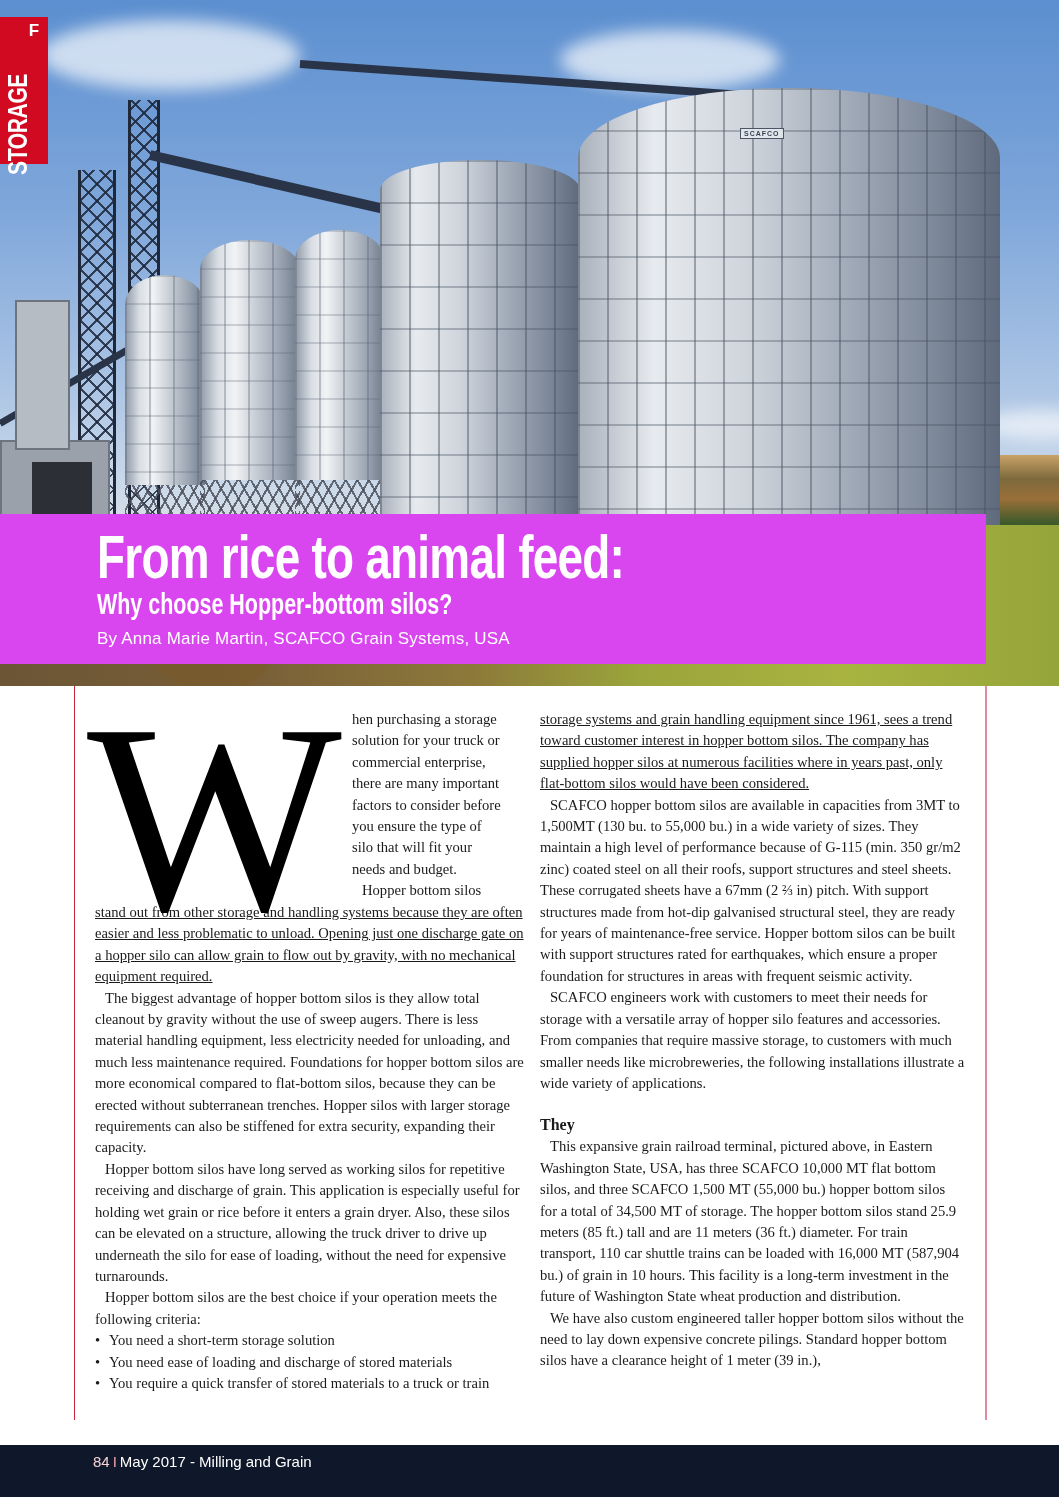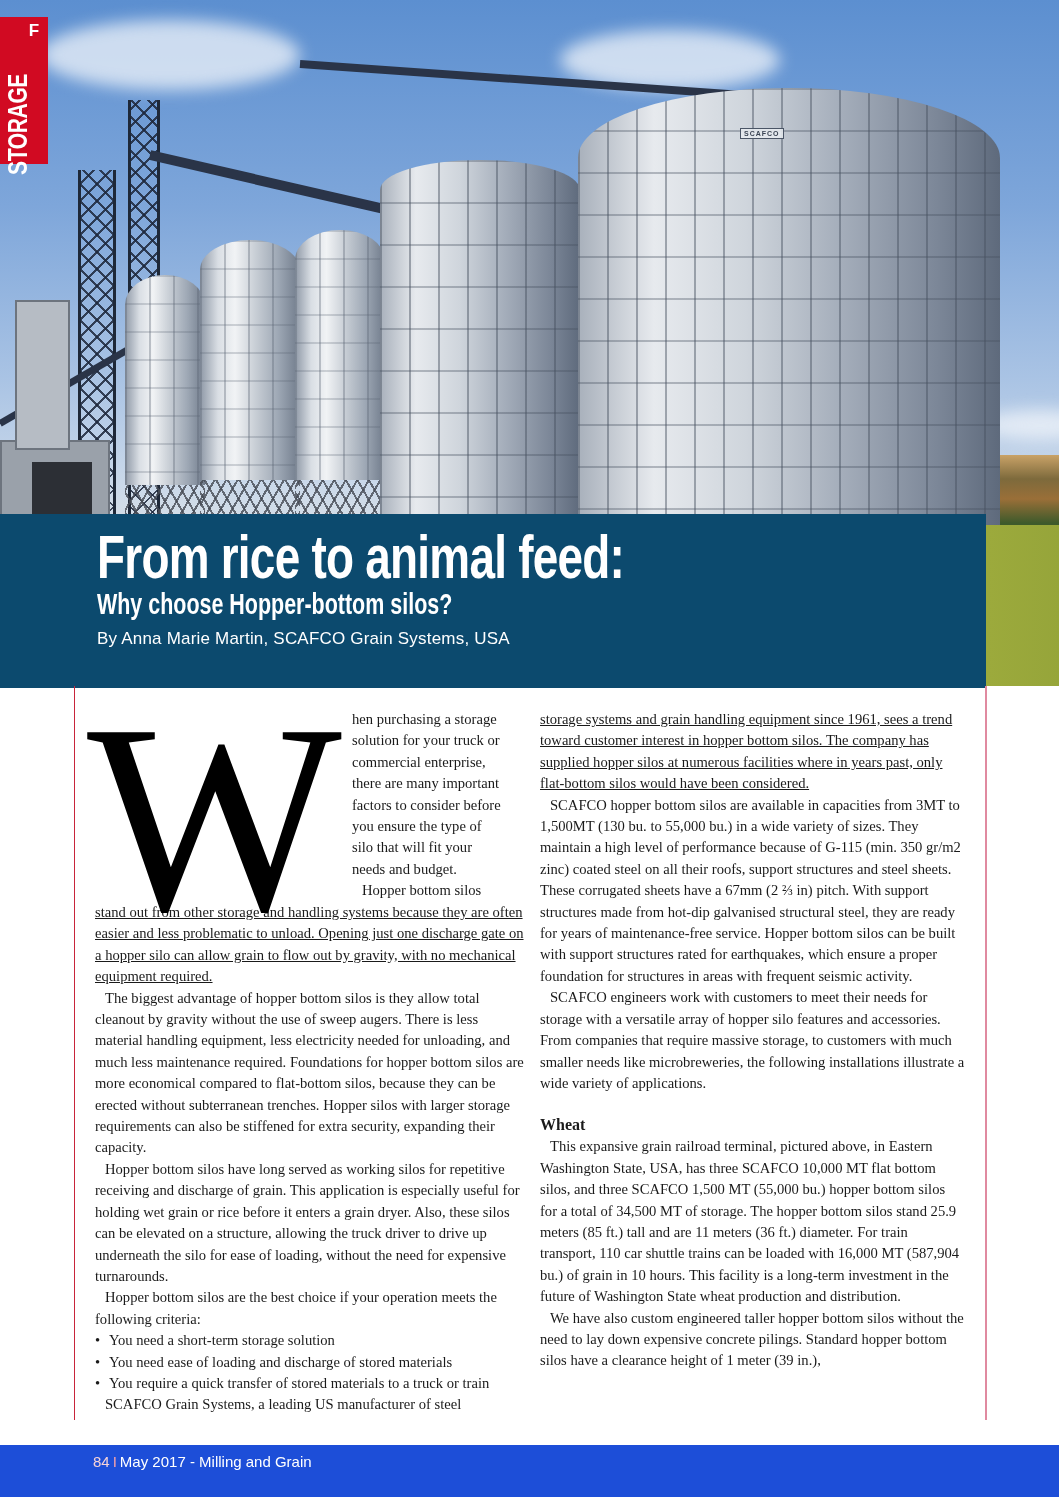--- a/index.html
+++ b/index.html
@@ -66,21 +66,21 @@
   }
   .section-tab .word {
     position: absolute; left: 3px; top: 158px; transform-origin: left top; transform: rotate(-90deg);
     width: 125px; height: 40px; line-height: 40px; text-align: center;
     font: bold 27px "Liberation Sans", sans-serif; color: #fff; letter-spacing: -0.5px;
     transform: rotate(-90deg) scaleX(0.78);
   }
 
   
   .title-banner {
-    position: absolute; left: 0; top: 514px; width: 986px; height: 174px; background: #0c4a6e;
+    position: absolute; left: 0; top: 514px; width: 986px; height: 150px; background: #d946ef;
   }
   .title-main {
     position: absolute; left: 97px; top: 12px; white-space: nowrap;
     font: bold 62px/1 "Liberation Sans", sans-serif; color: #fff;
     transform-origin: left top; transform: scaleX(0.74); letter-spacing: -1px;
   }
   .title-sub {
     position: absolute; left: 97px; top: 76px; white-space: nowrap;
     font: bold 29px/1 "Liberation Sans", sans-serif; color: #fff;
     transform-origin: left top; transform: scaleX(0.74);
@@ -113,21 +113,21 @@
 
   .bullets { list-style: none; }
   .bullets li { position: relative; padding-left: 14px; white-space: nowrap; }
   .bullets li::before { content: "•"; position: absolute; left: 0; top: 0; }
   .tail { padding-left: 10px; white-space: nowrap; }
 
   .subhead { font-weight: bold; font-size: 16px; margin-top: 20px; line-height: 22px; }
 
   
   .footer {
-    position: absolute; left: 0; top: 1445px; width: 1059px; height: 52px; background: #1d4ed8;
+    position: absolute; left: 0; top: 1445px; width: 1059px; height: 52px; background: #0f172a;
   }
   .footer-text {
     position: absolute; left: 93px; top: 8px; font: 15px "Liberation Sans", sans-serif; color: #fff;
   }
   .footer-text .pg { color: #f6d3d8; }
   .footer-text .sep { color: #f6a0ab; margin: 0 3px; }
 </style>
 </head>
 <body>
 
@@ -195,28 +195,27 @@
   </div>
   <p class="noindent">stand out from other storage and handling systems because they are often easier and less problematic to unload. Opening just one discharge gate on a hopper silo can allow grain to flow out by gravity, with no mechanical equipment required.</p>
   <p>The biggest advantage of hopper bottom silos is they allow total cleanout by gravity without the use of sweep augers. There is less material handling equipment, less electricity needed for unloading, and much less maintenance required. Foundations for hopper bottom silos are more economical compared to flat-bottom silos, because they can be erected without subterranean trenches. Hopper silos with larger storage requirements can also be stiffened for extra security, expanding their capacity.</p>
   <p>Hopper bottom silos have long served as working silos for repetitive receiving and discharge of grain. This application is especially useful for holding wet grain or rice before it enters a grain dryer. Also, these silos can be elevated on a structure, allowing the truck driver to drive up underneath the silo for ease of loading, without the need for expensive turnarounds.</p>
   <p>Hopper bottom silos are the best choice if your operation meets the following criteria:</p>
   <ul class="bullets">
     <li>You need a short-term storage solution</li>
     <li>You need ease of loading and discharge of stored materials</li>
     <li>You require a quick transfer of stored materials to a truck or train</li>
   </ul>
-  <div class="tail">SCAFCO Grain Systems, a leading US manufacturer of steel</div>
 </div>
 
 <div class="col col-right">
   <p class="noindent">storage systems and grain handling equipment since 1961, sees a trend toward customer interest in hopper bottom silos. The company has supplied hopper silos at numerous facilities where in years past, only flat-bottom silos would have been considered.</p>
   <p>SCAFCO hopper bottom silos are available in capacities from 3MT to 1,500MT (130 bu. to 55,000 bu.) in a wide variety of sizes. They maintain a high level of performance because of G-115 (min. 350 gr/m2 zinc) coated steel on all their roofs, support structures and steel sheets. These corrugated sheets have a 67mm (2 ⅔ in) pitch. With support structures made from hot-dip galvanised structural steel, they are ready for years of maintenance-free service. Hopper bottom silos can be built with support structures rated for earthquakes, which ensure a proper foundation for structures in areas with frequent seismic activity.</p>
   <p>SCAFCO engineers work with customers to meet their needs for storage with a versatile array of hopper silo features and accessories. From companies that require massive storage, to customers with much smaller needs like microbreweries, the following installations illustrate a wide variety of applications.</p>
-  <div class="subhead">Wheat</div>
+  <div class="subhead">They</div>
   <p>This expansive grain railroad terminal, pictured above, in Eastern Washington State, USA, has three SCAFCO 10,000 MT flat bottom silos, and three SCAFCO 1,500 MT (55,000 bu.) hopper bottom silos for a total of 34,500 MT of storage. The hopper bottom silos stand 25.9 meters (85 ft.) tall and are 11 meters (36 ft.) diameter. For train transport, 110 car shuttle trains can be loaded with 16,000 MT (587,904 bu.) of grain in 10 hours. This facility is a long-term investment in the future of Washington State wheat production and distribution.</p>
   <p>We have also custom engineered taller hopper bottom silos without the need to lay down expensive concrete pilings. Standard hopper bottom silos have a clearance height of 1 meter (39 in.),</p>
 </div>
 
 <div class="footer">
   <div class="footer-text">
     <span class="pg">84</span><span class="sep">I</span><span>May 2017 - Milling and Grain</span>
   </div>
 </div>
 

